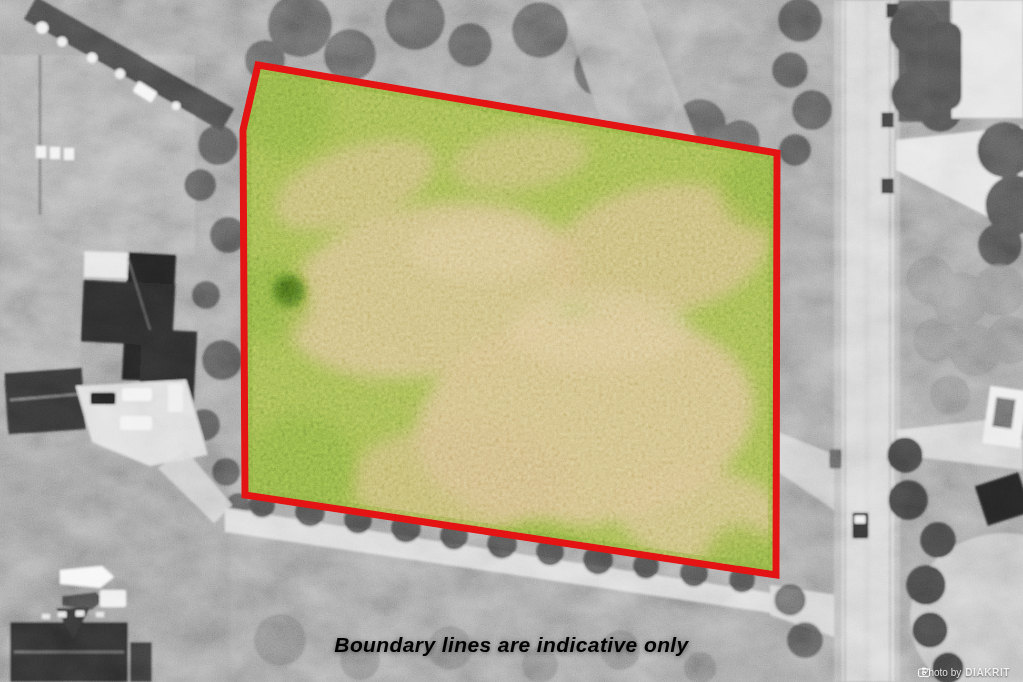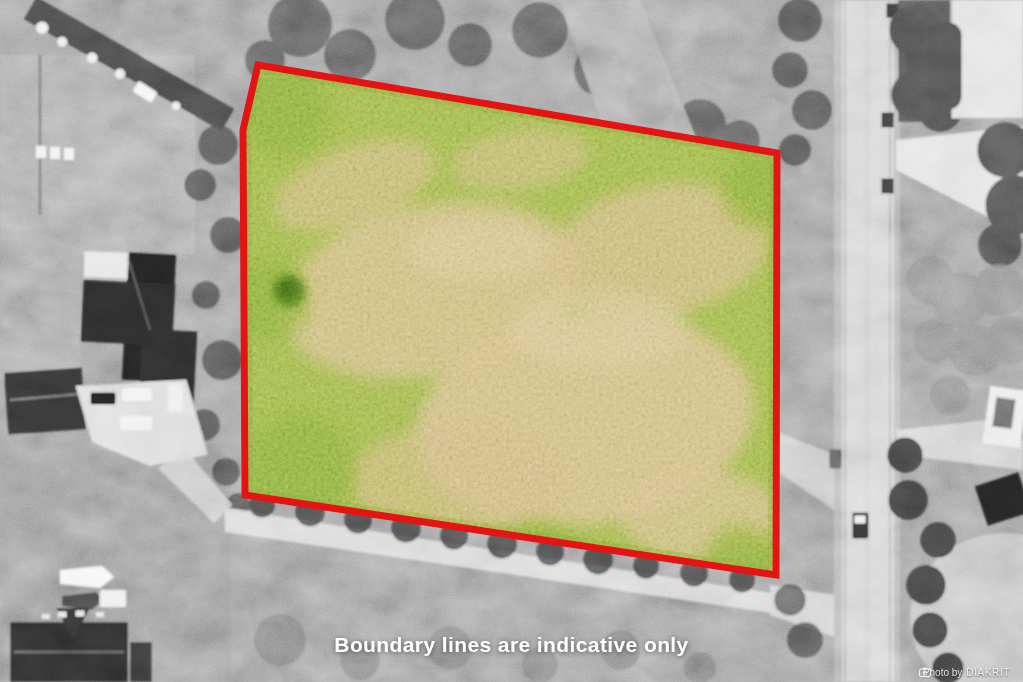--- a/index.html
+++ b/index.html
@@ -1,24 +1,24 @@
 <!DOCTYPE html>
 <html><head>
 <meta charset="utf-8">
 <style>
   html,body{margin:0;padding:0;background:#1a1a1a;}
   .stage{position:relative;width:1023px;height:682px;overflow:hidden;
          font-family:"Liberation Sans",sans-serif;background:#858585;}
   .stage svg{position:absolute;left:0;top:0;display:block;}
   .disclaimer{position:absolute;left:0;right:0;top:633px;text-align:center;
-              color:#ffffff;font-size:21px;font-weight:700;letter-spacing:.4px;
-              text-shadow:0 1px 5px rgba(0,0,0,.5);}
+              color:#000000;font-size:21px;font-weight:700;letter-spacing:.4px;
+              text-shadow:0 1px 5px rgba(0,0,0,.5);font-style:italic;}
   .watermark{position:absolute;right:13px;bottom:4px;display:flex;align-items:center;gap:4px;
              color:rgba(255,255,255,.85);font-size:10px;text-shadow:0 1px 2px rgba(0,0,0,.6);}
-  .watermark .brand{font-weight:400;letter-spacing:.6px;text-align:center;}
+  .watermark .brand{font-weight:700;letter-spacing:.6px;text-align:center;}
   .cam{display:inline-block;line-height:0;opacity:.9;}
 </style>
 </head>
 <body>
 
 <div class="stage">
 <svg width="1023" height="682" viewBox="0 0 1023 682">
   <defs>
     <clipPath id="pclip">
       <polygon points="258,65 777,153 776,575 245,495 243,130"></polygon>

